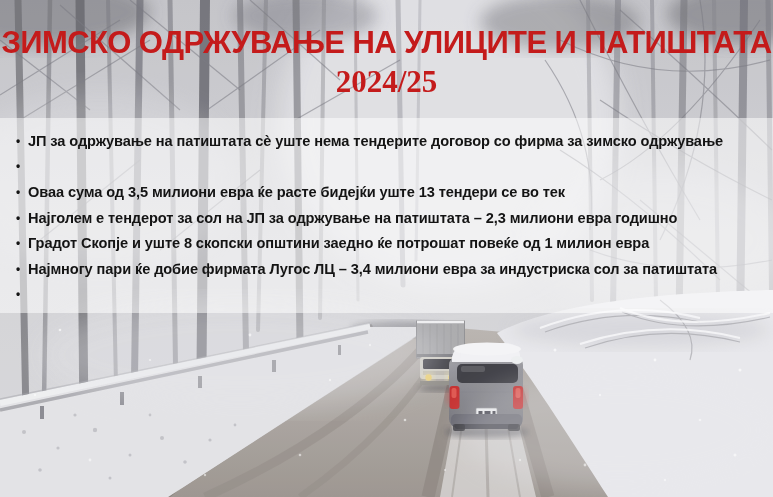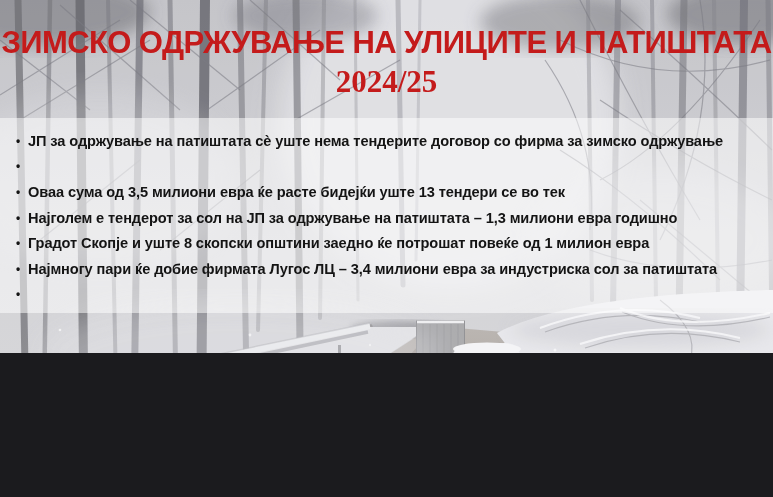--- a/index.html
+++ b/index.html
@@ -1,17 +1,17 @@
 <!DOCTYPE html>
 <html><head>
 <meta charset="utf-8">
 <style>
   html,body{margin:0;padding:0;background:#1b1b1e;}
   .slide{
-    position:relative;width:773px;height:353px;overflow:hidden;
+    position:relative;width:773px;height:497px;overflow:hidden;
     font-family:"Liberation Sans",sans-serif;background:#cfcfd3;
   }
   .slide svg.bg{position:absolute;left:0;top:0;}
   .band{
     position:absolute;left:0;right:0;top:118px;height:195px;
     background:rgba(255,255,255,.52);
   }
   .title{
     position:absolute;top:23px;left:0;right:0;text-align:center;
     color:#c41b1b;font-weight:bold;font-size:31px;line-height:39px;
@@ -272,21 +272,21 @@
     </li>
     <li>
       <span class="marker">•</span>
     </li>
     <li>
       <span class="marker">•</span>
       <span>Оваа сума од 3,5 милиони евра ќе расте бидејќи уште 13 тендери се во тек</span>
     </li>
     <li>
       <span class="marker">•</span>
-      <span>Најголем е тендерот за сол на ЈП за одржување на патиштата – 1,3 милиони евра годишно</span>
+      <span>Најголем е тендерот за сол на ЈП за одржување на патиштата – 2,3 милиони евра годишно</span>
     </li>
     <li>
       <span class="marker">•</span>
       <span>Градот Скопје и уште 8 скопски општини заедно ќе потрошат повеќе од 1 милион евра</span>
     </li>
     <li>
       <span class="marker">•</span>
       <span>Најмногу пари ќе добие фирмата Лугос ЛЦ – 3,4 милиони евра за индустриска сол за патиштата</span>
     </li>
     <li>

